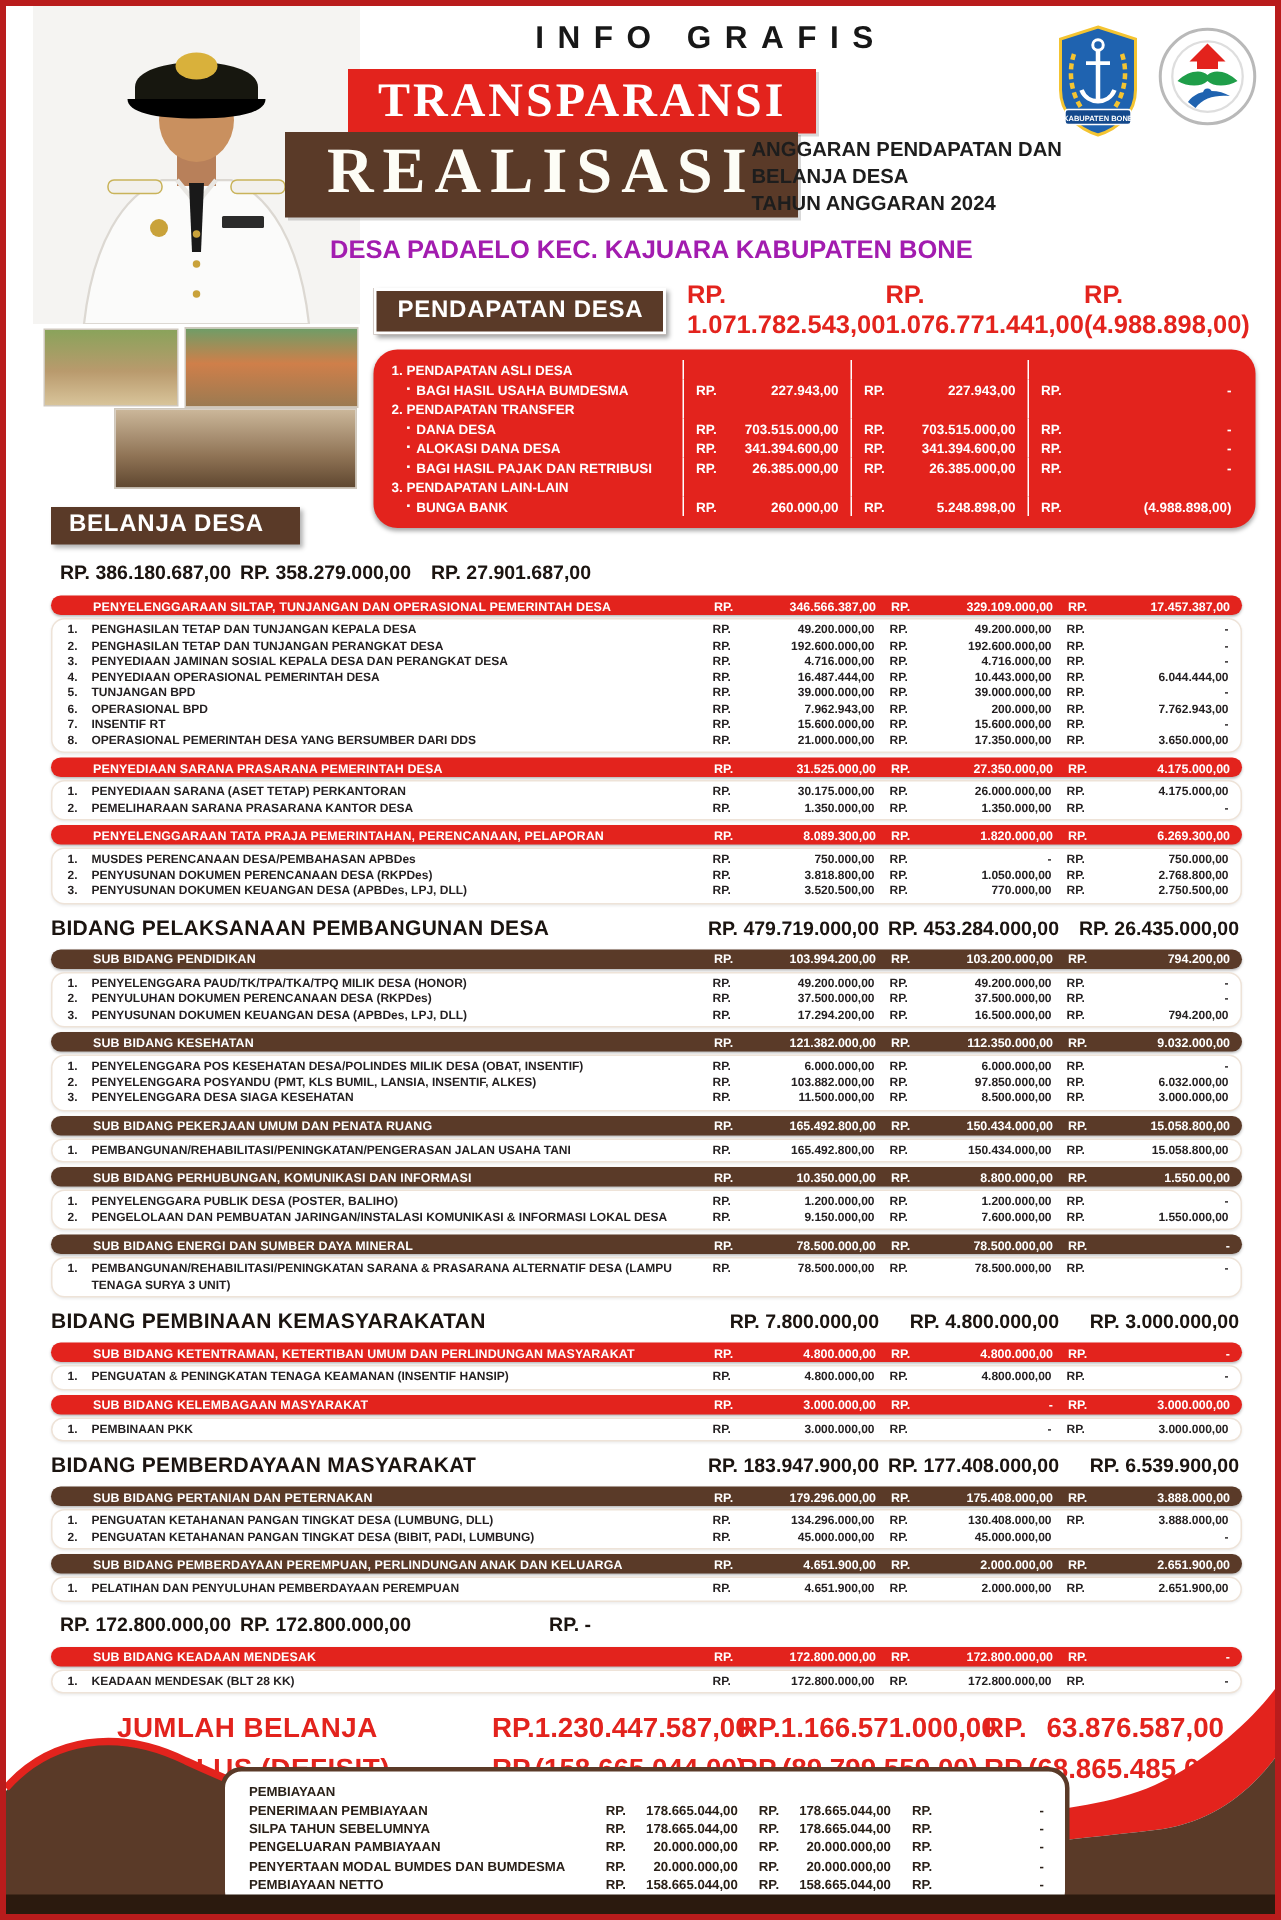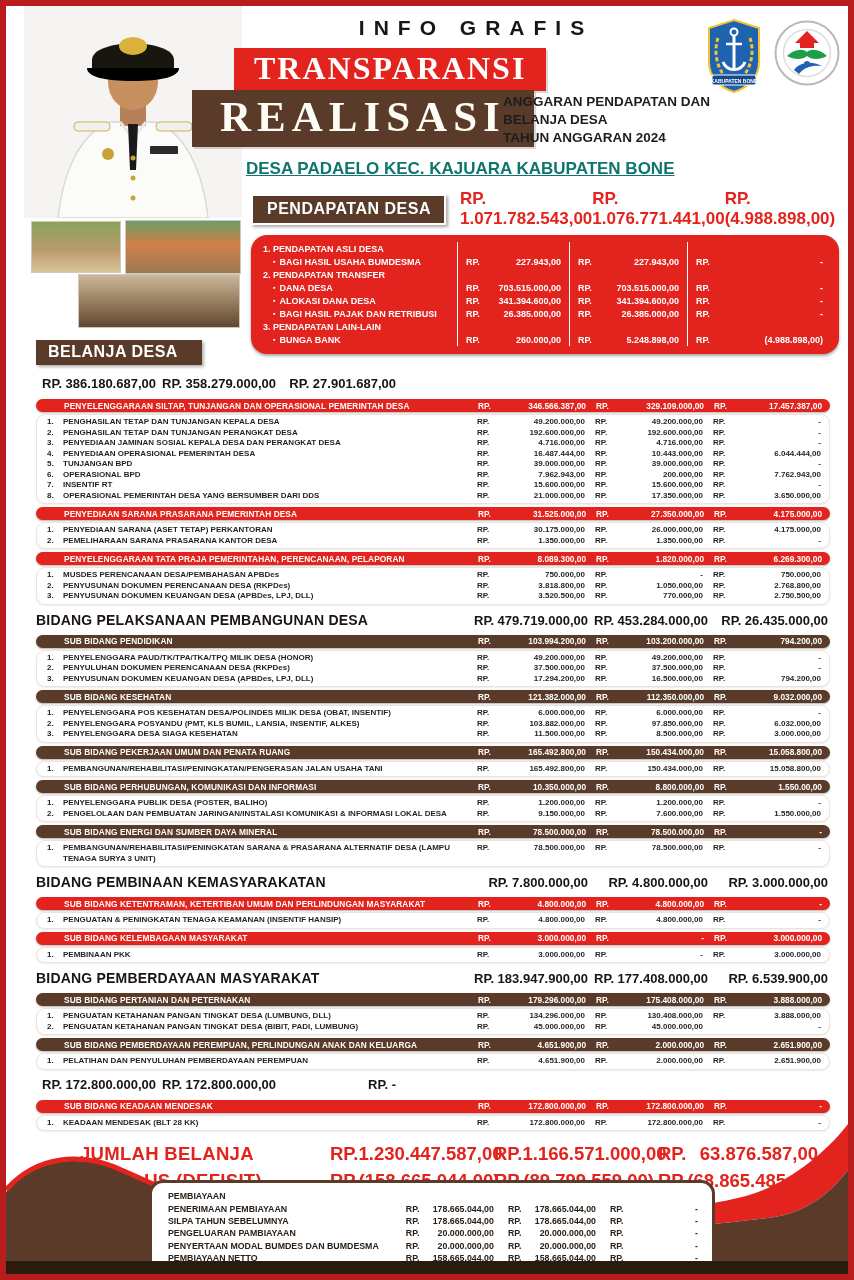--- a/index.html
+++ b/index.html
@@ -1,35 +1,35 @@
 <!DOCTYPE html>
 <html><head>
 <meta charset="utf-8">
 <style>
   * { margin:0; padding:0; box-sizing:border-box; }
   html,body { background:#e9e9e9; }
   .page {
     position:relative; width:854px; height:1280px; margin:0 auto;
     background:#fff; overflow:hidden;
     font-family:"Liberation Sans", sans-serif; color:var(--text,#231f20);
-    border:6px solid #b91c1c;
+    border:4px solid #b91c1c;
   }
   
   .kicker { position:absolute; left:230px; top:10px; width:480px; text-align:center;
     font-size:21px; font-weight:bold; letter-spacing:9px; color:#171717; }
   .t1 { position:absolute; left:228px; top:42px; background:var(--red); color:#fff;
     font-family:"Liberation Serif", serif; font-weight:bold; font-size:32px;
     letter-spacing:2px; padding:2px 20px 4px; box-shadow:2px 2px 0 rgba(0,0,0,.15); }
   .t2 { position:absolute; left:186px; top:84px; background:var(--brown); color:#fdfdf6;
     font-family:"Liberation Serif", serif; font-weight:bold; font-size:43px;
     letter-spacing:6px; padding:2px 28px 6px; box-shadow:2px 2px 0 rgba(0,0,0,.15); }
   .subtitle { position:absolute; left:497px; top:87px; font-size:13.5px; font-weight:bold;
     line-height:1.32; color:#1d1d1d; }
-  .village { position:absolute; left:240px; top:153px; width:530; width:530px;
-    font-size:17px; font-weight:bold; color:#0f766e; white-space:nowrap;text-decoration:underline; }
+  .village { position:absolute; left:216px; top:153px; width:530; width:530px;
+    font-size:17px; font-weight:bold; color:#a21caf; white-space:nowrap; }
   .logo { position:absolute; }
   .logo.bone { left:697px; top:12px; width:62px; height:76px; }
   .logo.kemendes { left:768px; top:14px; width:66px; height:66px; }
   
   .portrait { position:absolute; left:18px; top:0; width:218px; height:212px; overflow:hidden; }
   .photo { position:absolute; border:1px solid #cfc8bd; }
   .photo.p1 { left:25px; top:215px; width:90px; height:52px;
     background:linear-gradient(180deg,#8aa35b 0%,#b99a6d 55%,#d8c49a 100%); }
   .photo.p2 { left:119px; top:214px; width:116px; height:54px;
     background:linear-gradient(180deg,#6f9d67 0%,#cf7f4a 45%,#9b7a51 100%); }

